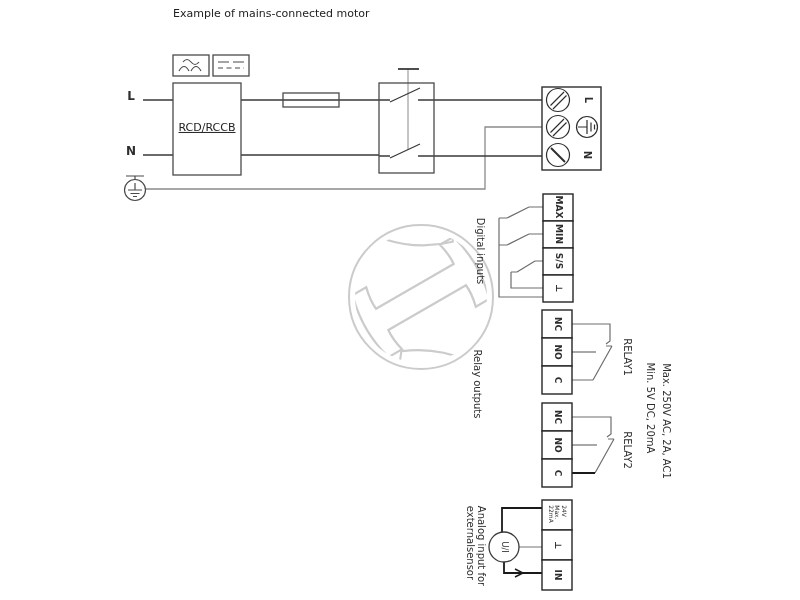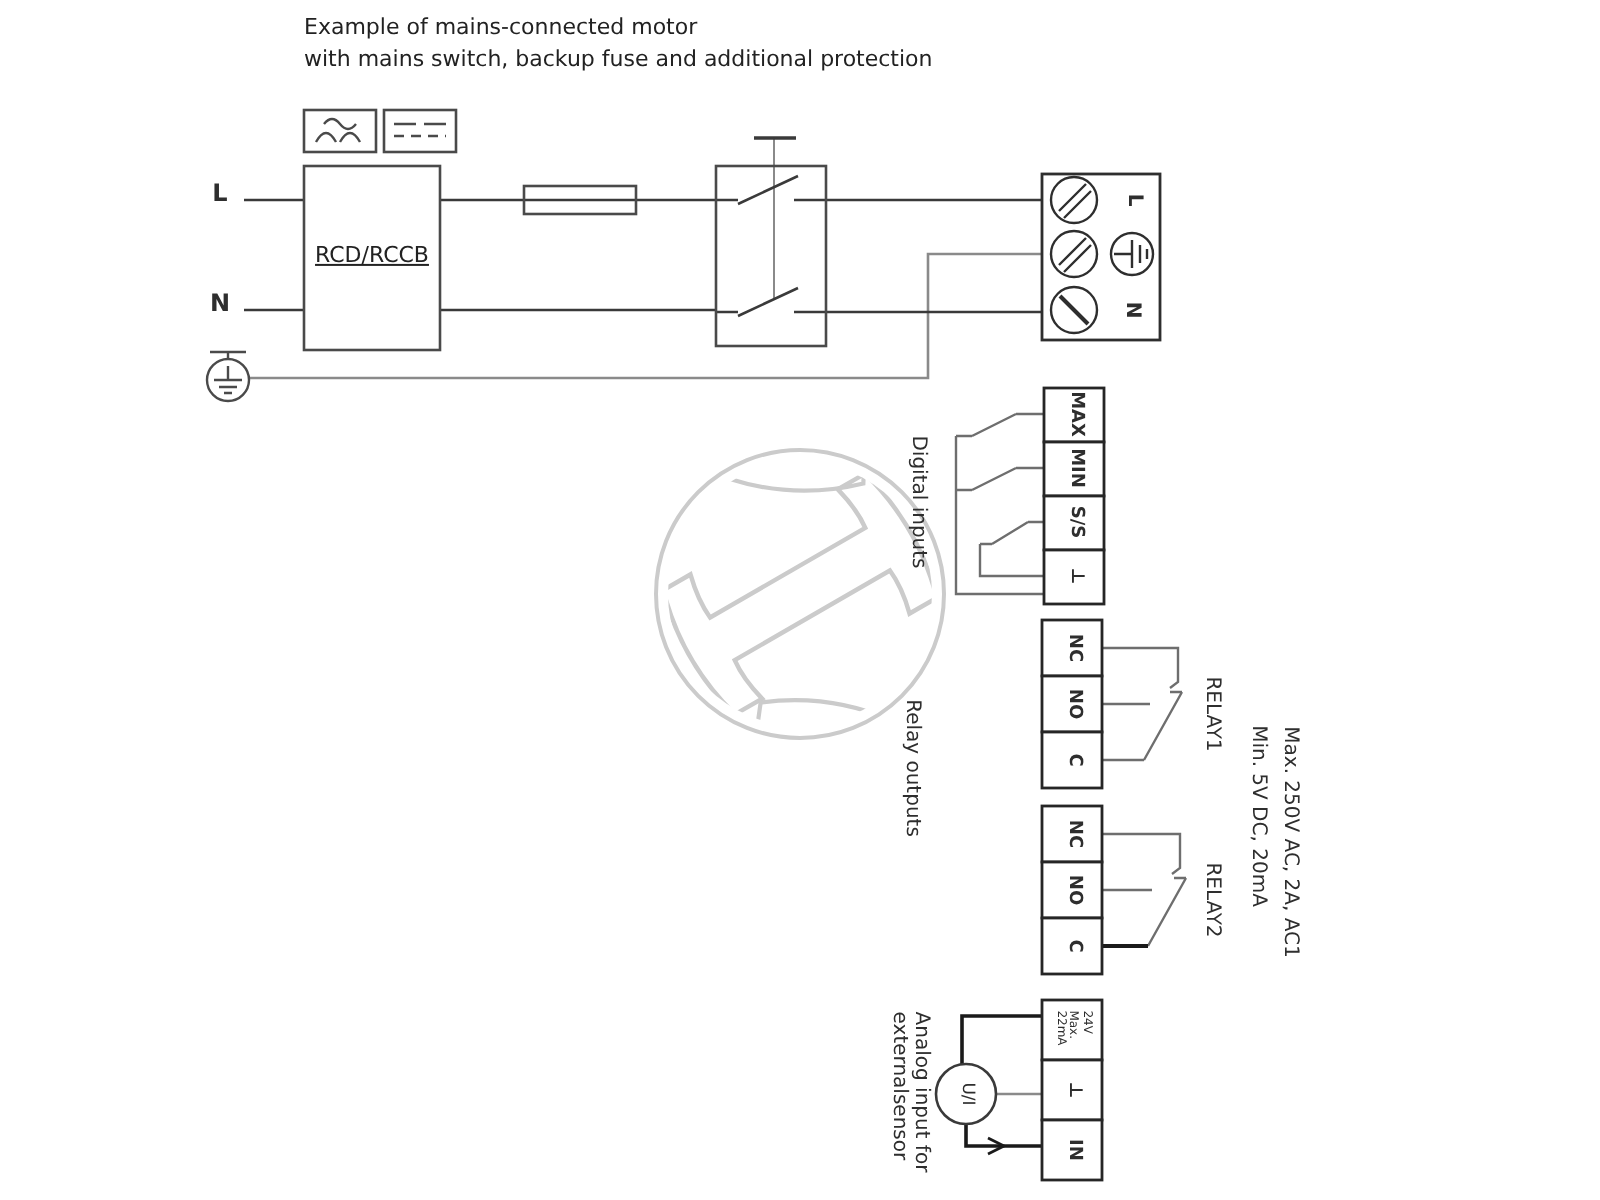--- a/index.html
+++ b/index.html
@@ -1,17 +1,17 @@
 <!DOCTYPE html>
 <html><head>
 <meta charset="utf-8">
 <style>
   html,body{margin:0;padding:0;background:#ffffff;}
   #stage{position:relative;width:734px;height:600px;background:#ffffff;overflow:hidden;
-         font-family:"DejaVu Sans","Liberation Sans",sans-serif;color:#333;}
+         font-family:"DejaVu Sans","Liberation Sans",sans-serif;color:#333;margin-left:21px;}
   #stage svg{position:absolute;left:0;top:0;}
   .lbl{position:absolute;white-space:nowrap;color:#2e2e2e;
        transform:translate(-50%,-50%);line-height:1.1;}
   .rot{transform:translate(-50%,-50%) rotate(90deg);}
   .b{font-weight:bold;}
   .f9{font-size:9px;} .f10{font-size:10px;} .f11{font-size:11px;} .f12{font-size:12px;}
   .title-line{position:absolute;left:152px;font-size:11px;color:#222;}
   #title1{top:7px;} #title2{top:23px;}
   
   #lblL{left:110px;top:97px;}  #lblN{left:110px;top:152px;}
@@ -156,21 +156,20 @@
 
     <g stroke="#262626" stroke-width="1.4" fill="#ffffff">
       <rect x="521" y="500" width="30" height="30"></rect>
       <rect x="521" y="530" width="30" height="30"></rect>
       <rect x="521" y="560" width="30" height="30"></rect>
     </g>
     <circle cx="483" cy="547" r="15" stroke="#3a3a3a" stroke-width="1.3" fill="#ffffff"></circle>
   </svg>
 
   <span class="title-line" id="title1">Example of mains-connected motor</span>
-  <span class="title-line" id="title2">with mains switch, backup fuse and additional protection</span>
 
   <span class="lbl b f12" id="lblL">L</span>
   <span class="lbl b f12" id="lblN">N</span>
   <span class="lbl f11" id="lblRCD">RCD/RCCB</span>
 
   <span class="lbl rot b f10" id="tbL">L</span>
   <span class="lbl rot b f10" id="tbN">N</span>
 
   <span class="lbl rot b f9" id="di0">MAX</span>
   <span class="lbl rot b f9" id="di1">MIN</span>

